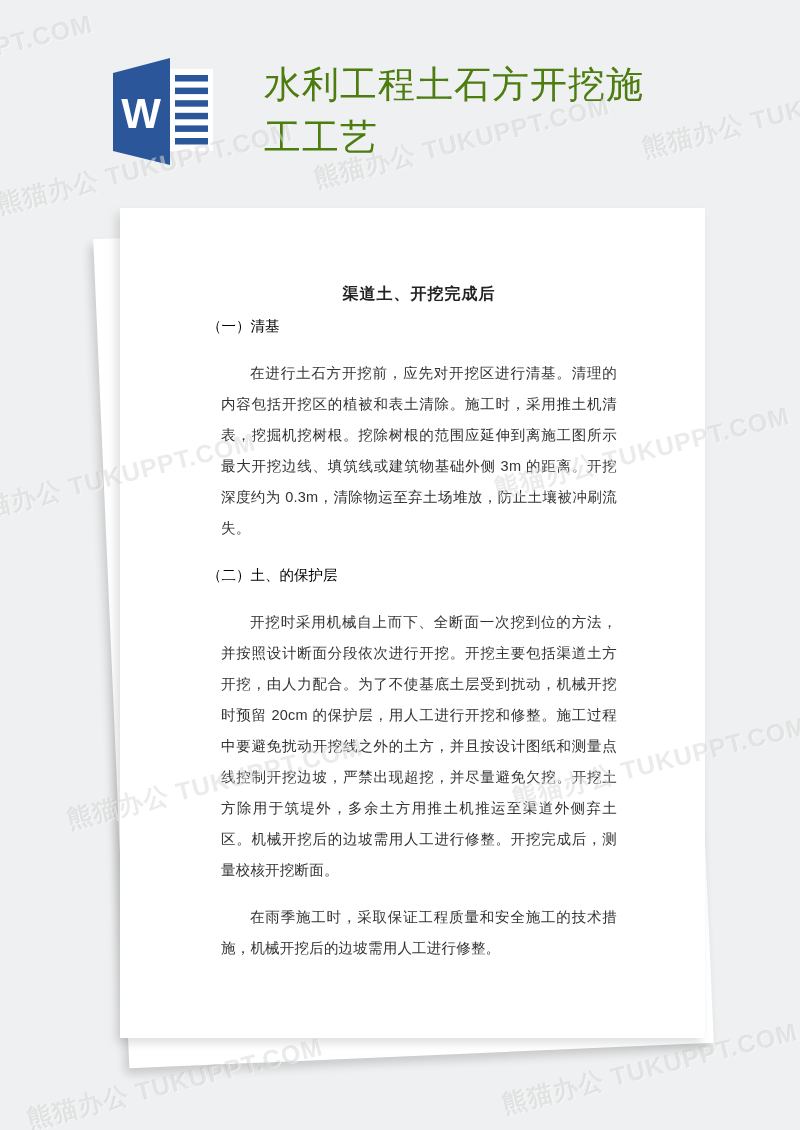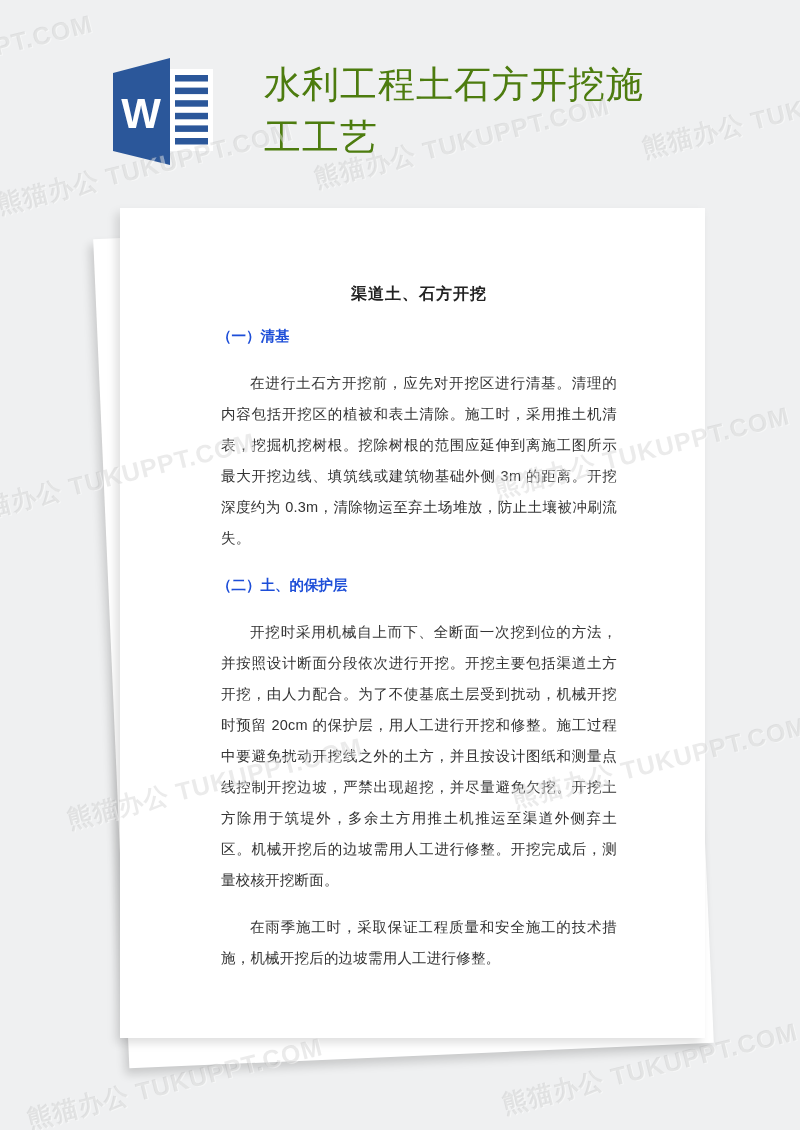--- a/index.html
+++ b/index.html
@@ -28,21 +28,21 @@
     box-shadow:-4px 5px 9px rgba(0,0,0,0.13);
     box-sizing:border-box;
     padding:70px 72px 0 85px;
     color:#333;
   }
   .doc-title{
     font-size:16px;font-weight:bold;color:#222;text-align:center;
     line-height:31px;margin:0 0 0 0;letter-spacing:1px;
   }
   .doc-heading{
-    font-size:14.5px;font-weight:700;color:#1d4ed8;line-height:31px;margin:12px;
+    font-size:14.5px;font-weight:400;color:#000000;line-height:31px;margin:2px;
   }
   .page-main p{
     font-size:14.5px;line-height:31px;margin:16px;text-indent:2em;
     text-align:justify;color:#333;letter-spacing:0.2px;
   }
   
   .wm{
     position:absolute;z-index:40;pointer-events:none;white-space:nowrap;
     font-size:25px;font-weight:bold;letter-spacing:1px;
     color:rgba(128,128,133,0.16);
@@ -79,21 +79,21 @@
 
     <polygon points="5,17 62,2 62,109 5,95" fill="#2b579a"></polygon>
     <text x="33" y="72" text-anchor="middle" fill="#ffffff" font-family="Liberation Sans, DejaVu Sans, sans-serif" font-size="42" font-weight="bold">W</text>
   </svg>
   <div class="main-title">水利工程土石方开挖施工工艺</div>
 </div>
 
 <div class="page-under"></div>
 
 <div class="page-main">
-  <div class="doc-title">渠道土、石方开挖</div>
+  <div class="doc-title">渠道土、开挖完成后</div>
 
   <div class="doc-heading">（一）清基</div>
   <p>在进行土石方开挖前，应先对开挖区进行清基。清理的内容包括开挖区的植被和表土清除。施工时，采用推土机清表，挖掘机挖树根。挖除树根的范围应延伸到离施工图所示最大开挖边线、填筑线或建筑物基础外侧 3m 的距离。开挖深度约为 0.3m，清除物运至弃土场堆放，防止土壤被冲刷流失。</p>
 
   <div class="doc-heading">（二）土、的保护层</div>
   <p>开挖时采用机械自上而下、全断面一次挖到位的方法，并按照设计断面分段依次进行开挖。开挖主要包括渠道土方开挖，由人力配合。为了不使基底土层受到扰动，机械开挖时预留 20cm 的保护层，用人工进行开挖和修整。施工过程中要避免扰动开挖线之外的土方，并且按设计图纸和测量点线控制开挖边坡，严禁出现超挖，并尽量避免欠挖。开挖土方除用于筑堤外，多余土方用推土机推运至渠道外侧弃土区。机械开挖后的边坡需用人工进行修整。开挖完成后，测量校核开挖断面。</p>
   <p>在雨季施工时，采取保证工程质量和安全施工的技术措施，机械开挖后的边坡需用人工进行修整。</p>
 </div>
 
 </body></html>

